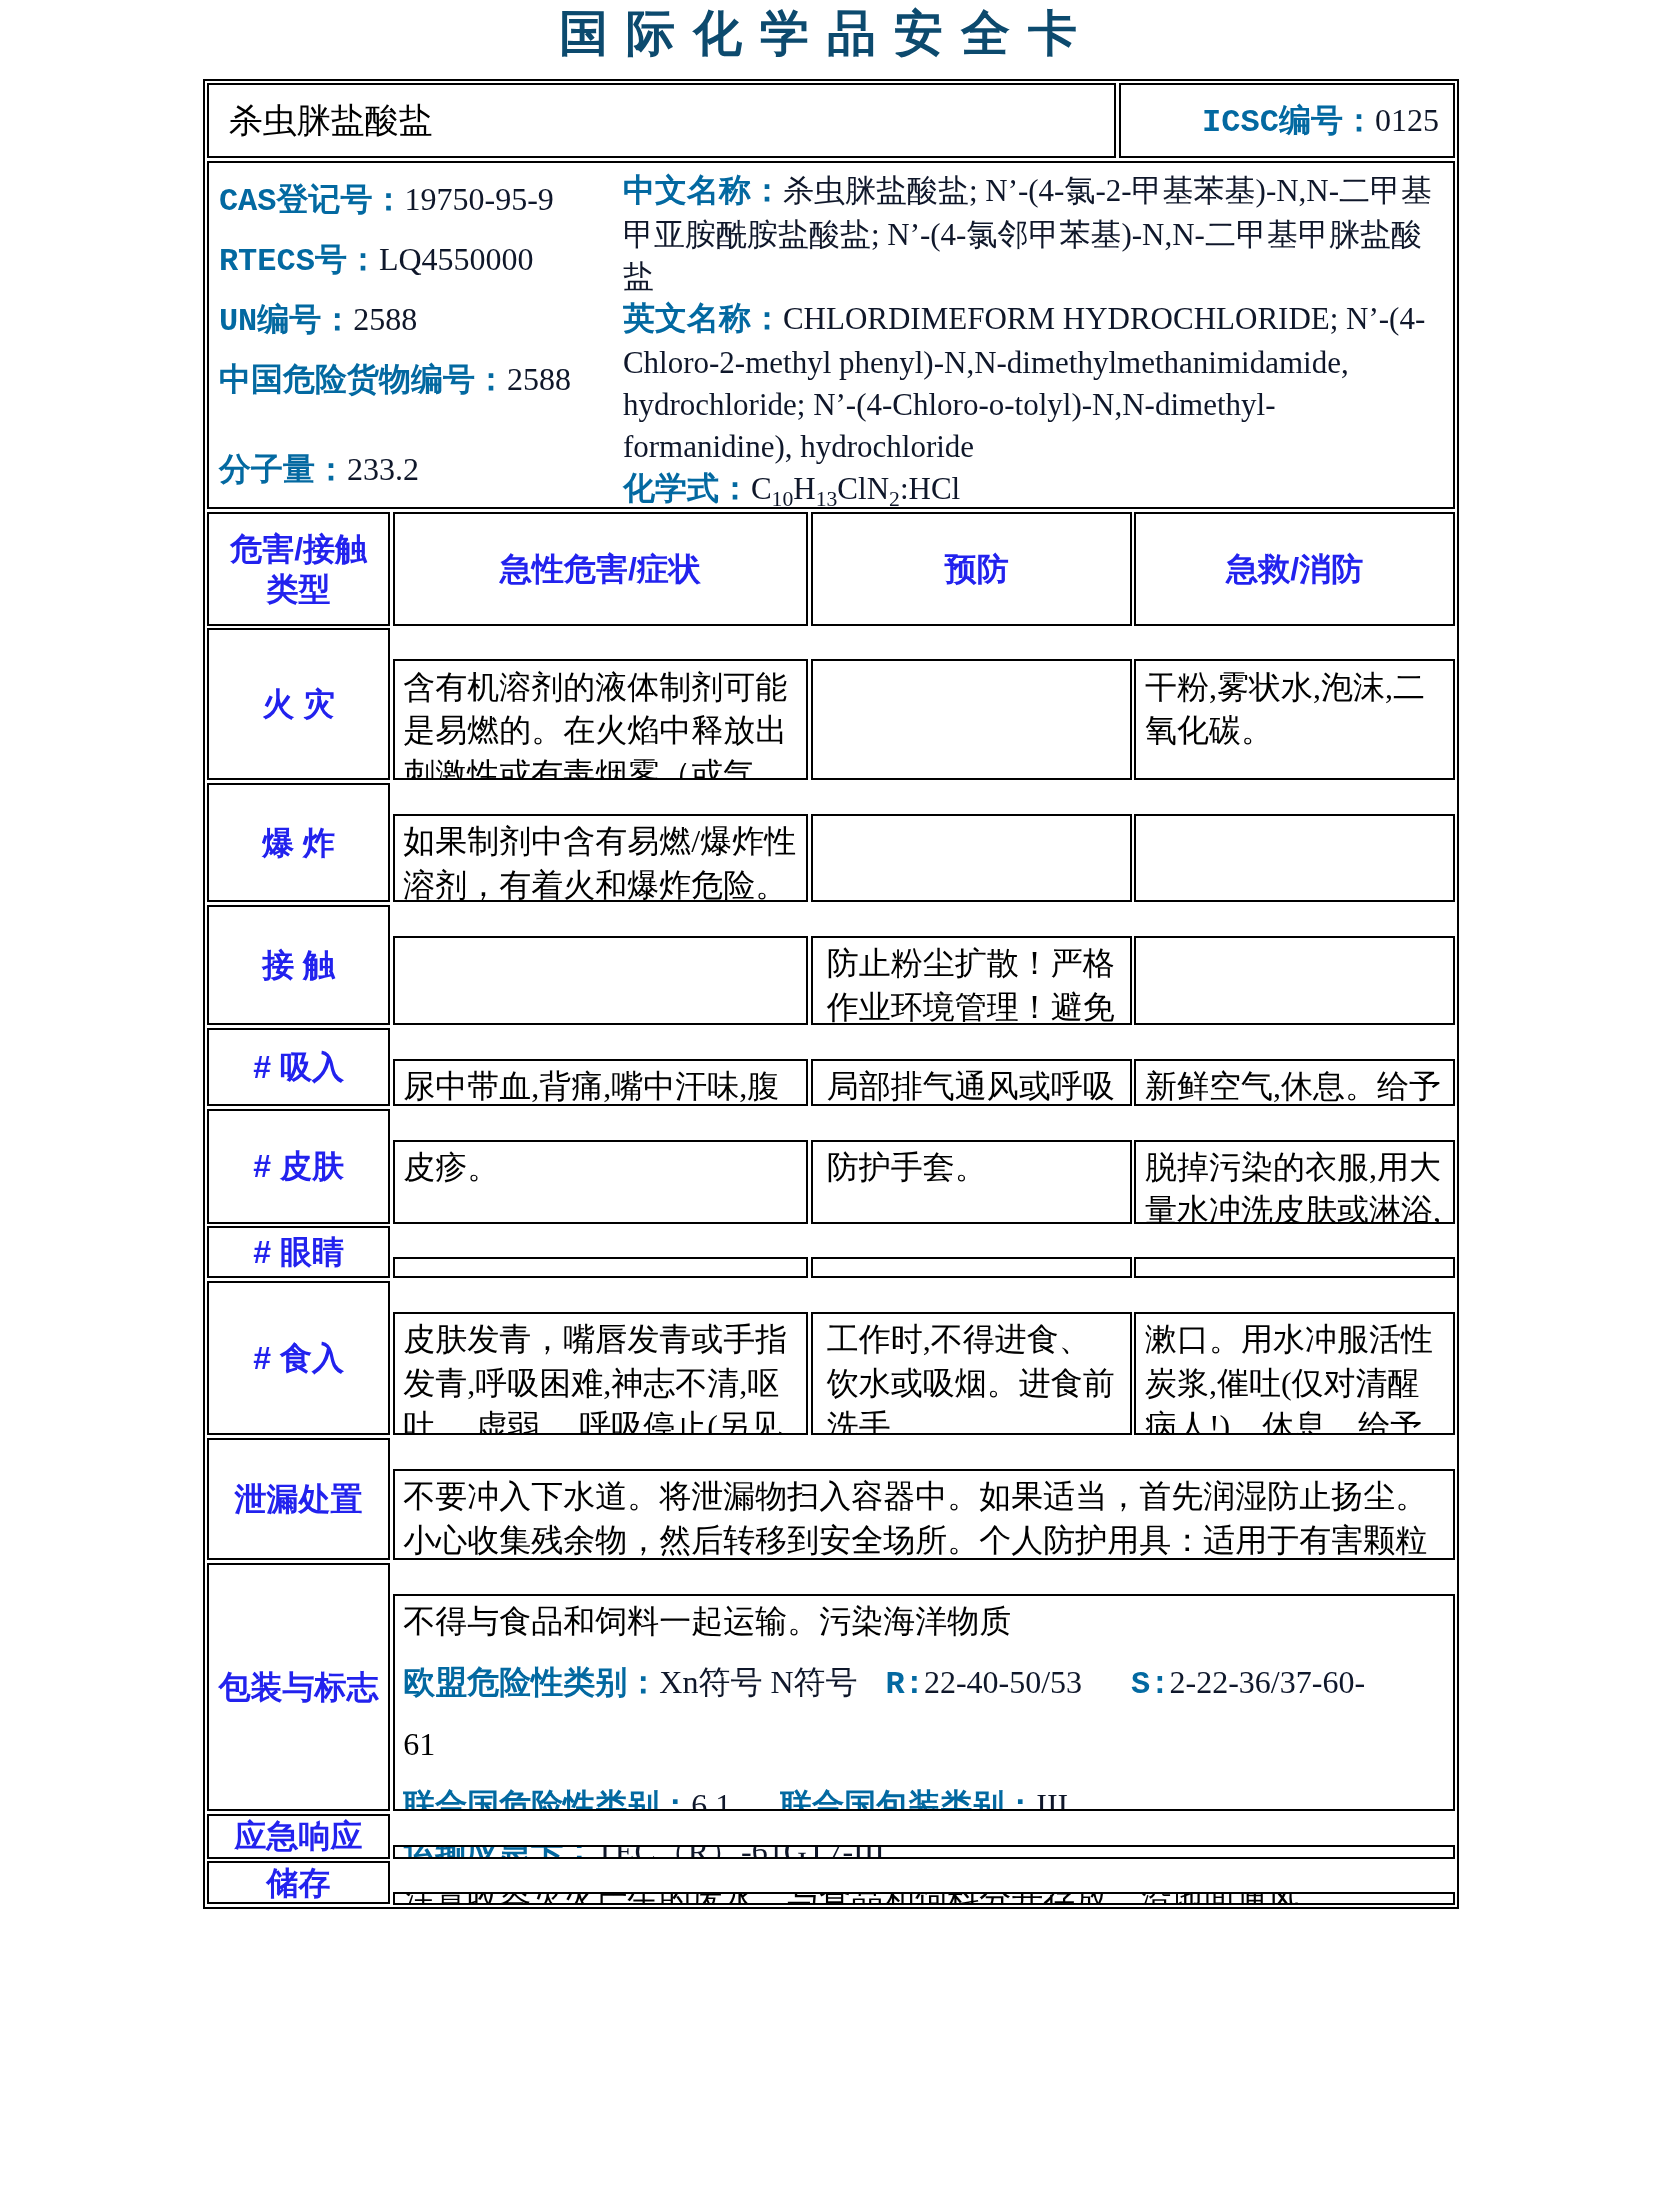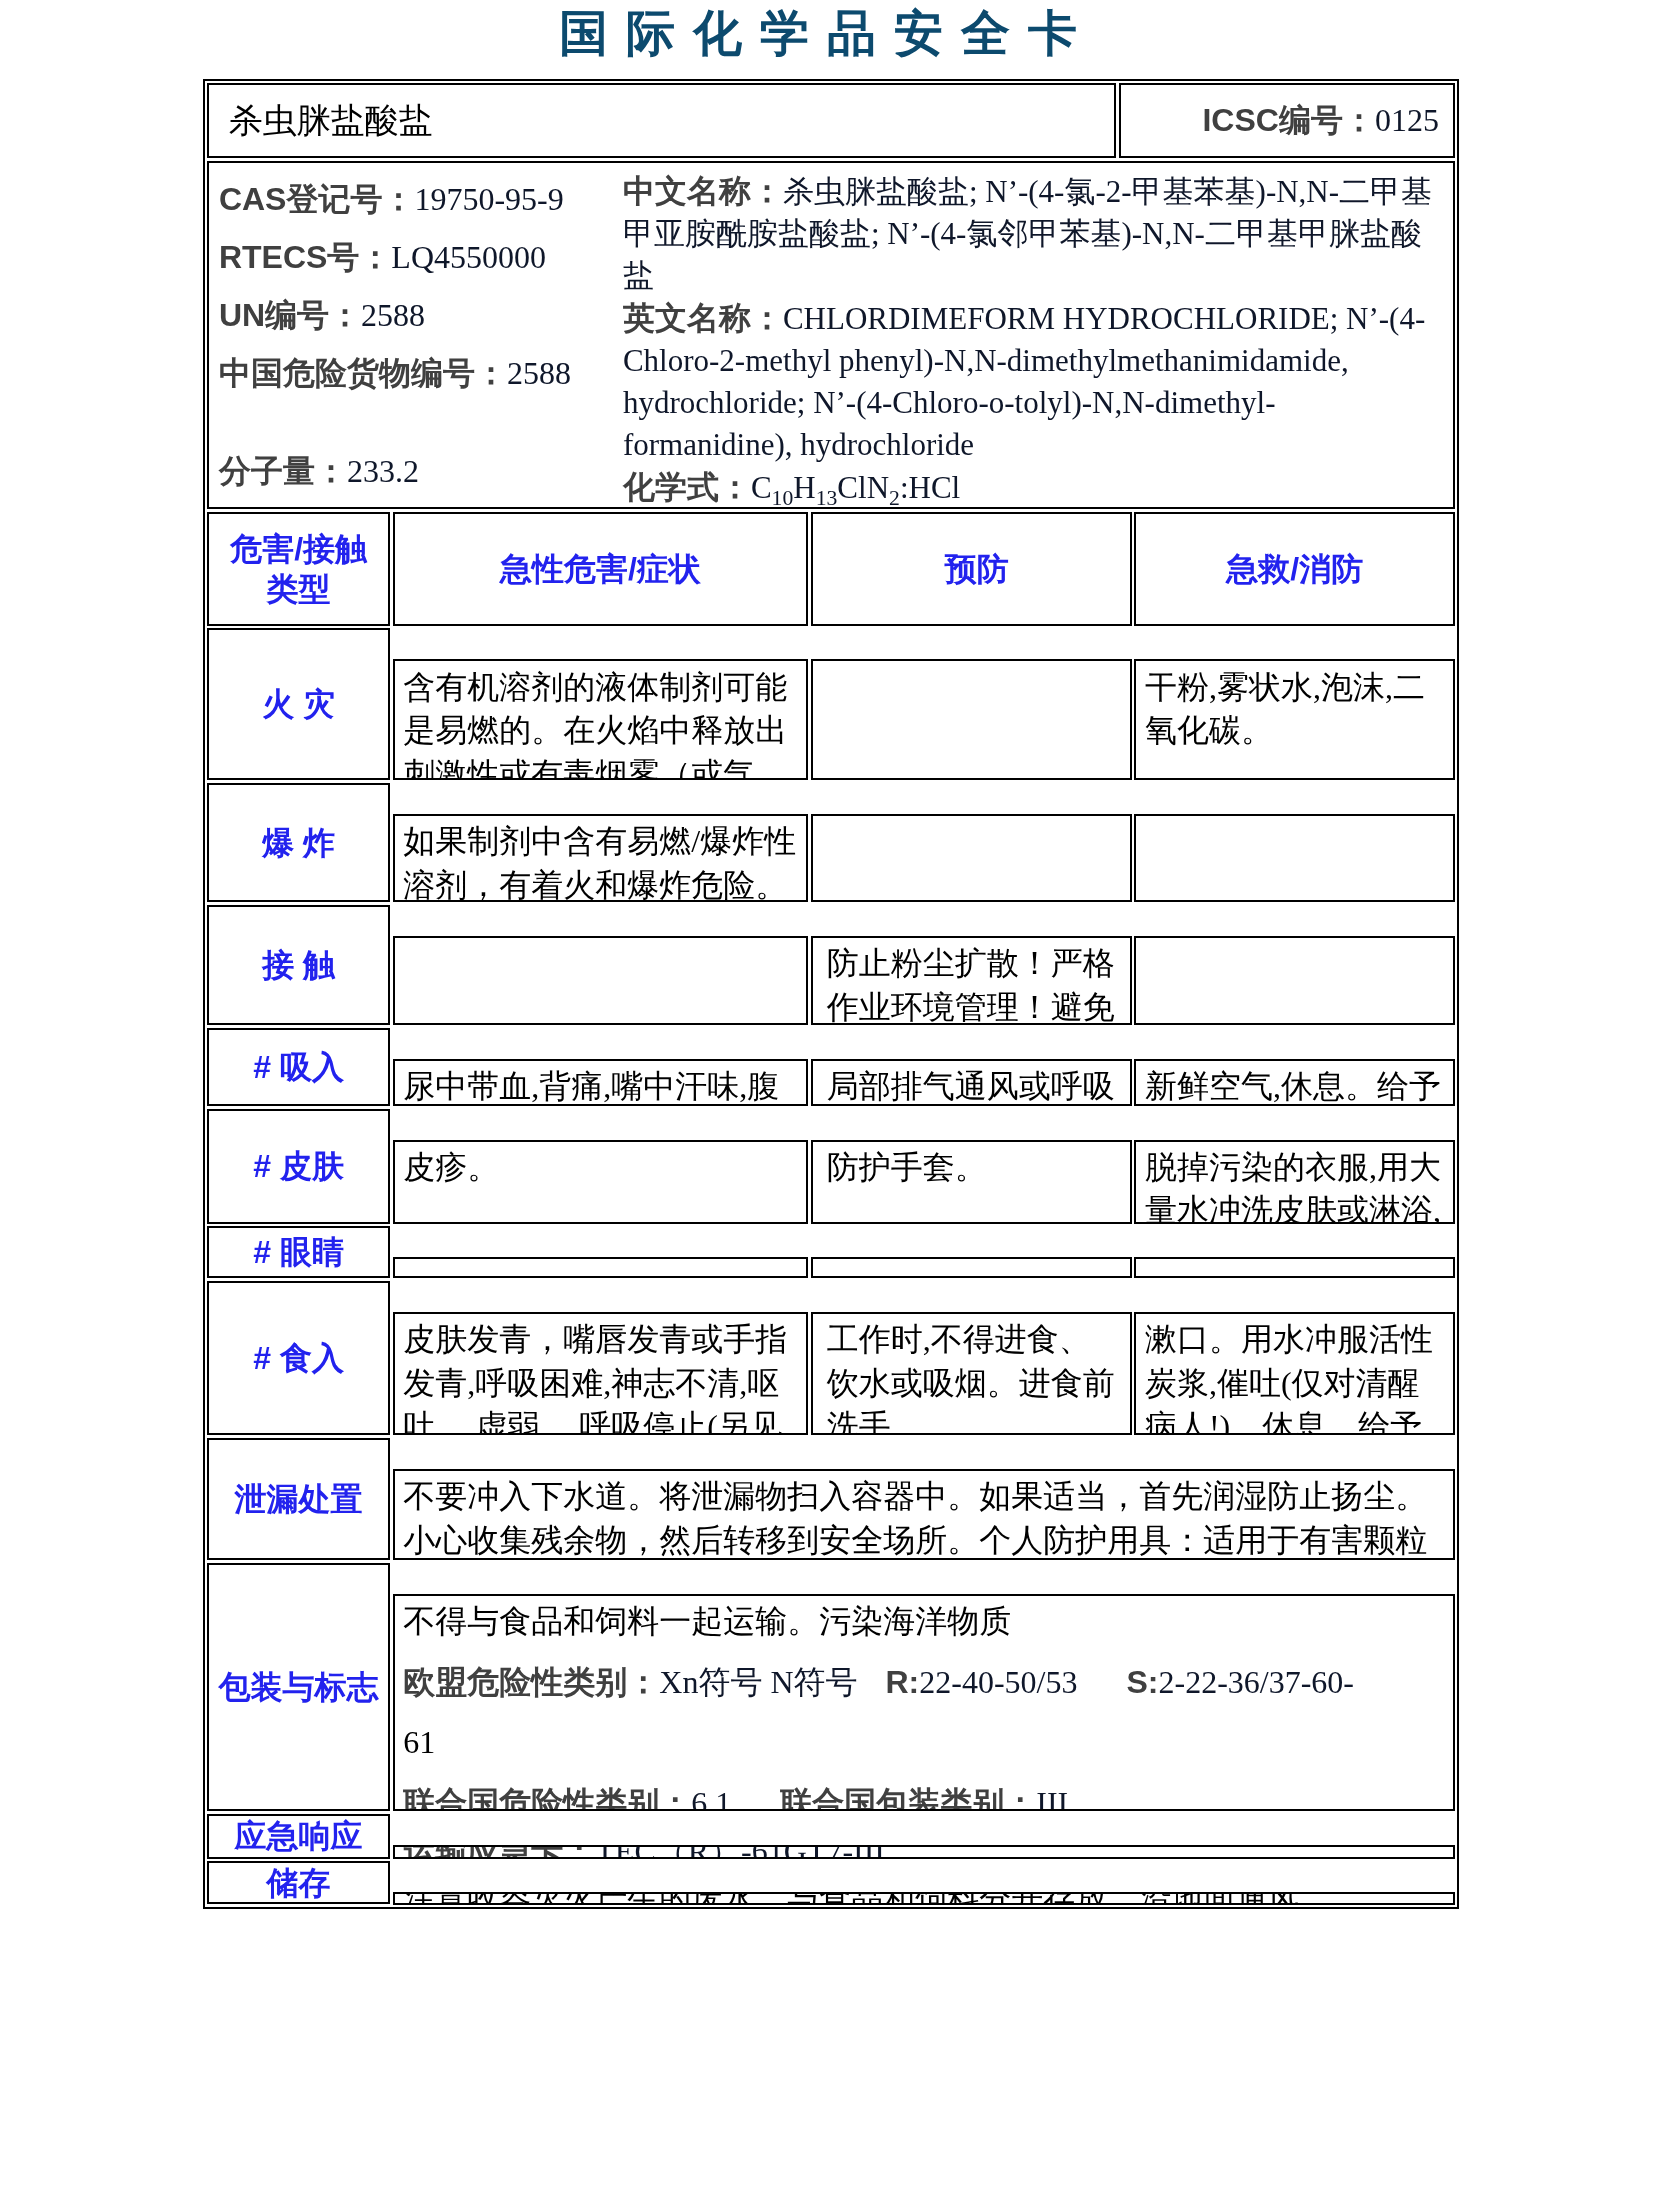--- a/index.html
+++ b/index.html
@@ -29,21 +29,21 @@
   .label-cell {
     display:flex; align-items:center; justify-content:center;
     text-align:center;
     color:#2222ee; font-weight:bold;
     font-family:"Liberation Sans", sans-serif;
     font-size:32px; line-height:1.25;
     white-space:pre-line;
     padding:2.8px;
   }
   .content-cell { font-size:32px; line-height:1.36;margin-top:31px; }
-  .blue { color:#404040; font-weight:bold; font-family:Liberation Sans, sans-serif; }
+  .blue { color:#0369a1; font-weight:bold; font-family:Liberation Mono, monospace; }
   .blk { color:#0f172a; font-weight:normal; font-family:"Liberation Serif", serif; }
 
   
   .rowA { height:75px; }
   .rowA .name-cell { flex:0 0 909px; font-size:34px; display:flex; align-items:center; padding-left:19.6px; }
   .rowA .icsc-cell { flex:1; display:flex; align-items:center; justify-content:flex-end; font-size:32px; padding-right:14px; }
   .rowA .icsc-cell .blue { font-size:32px; }
 
   
   .rowB { height:348px; }

